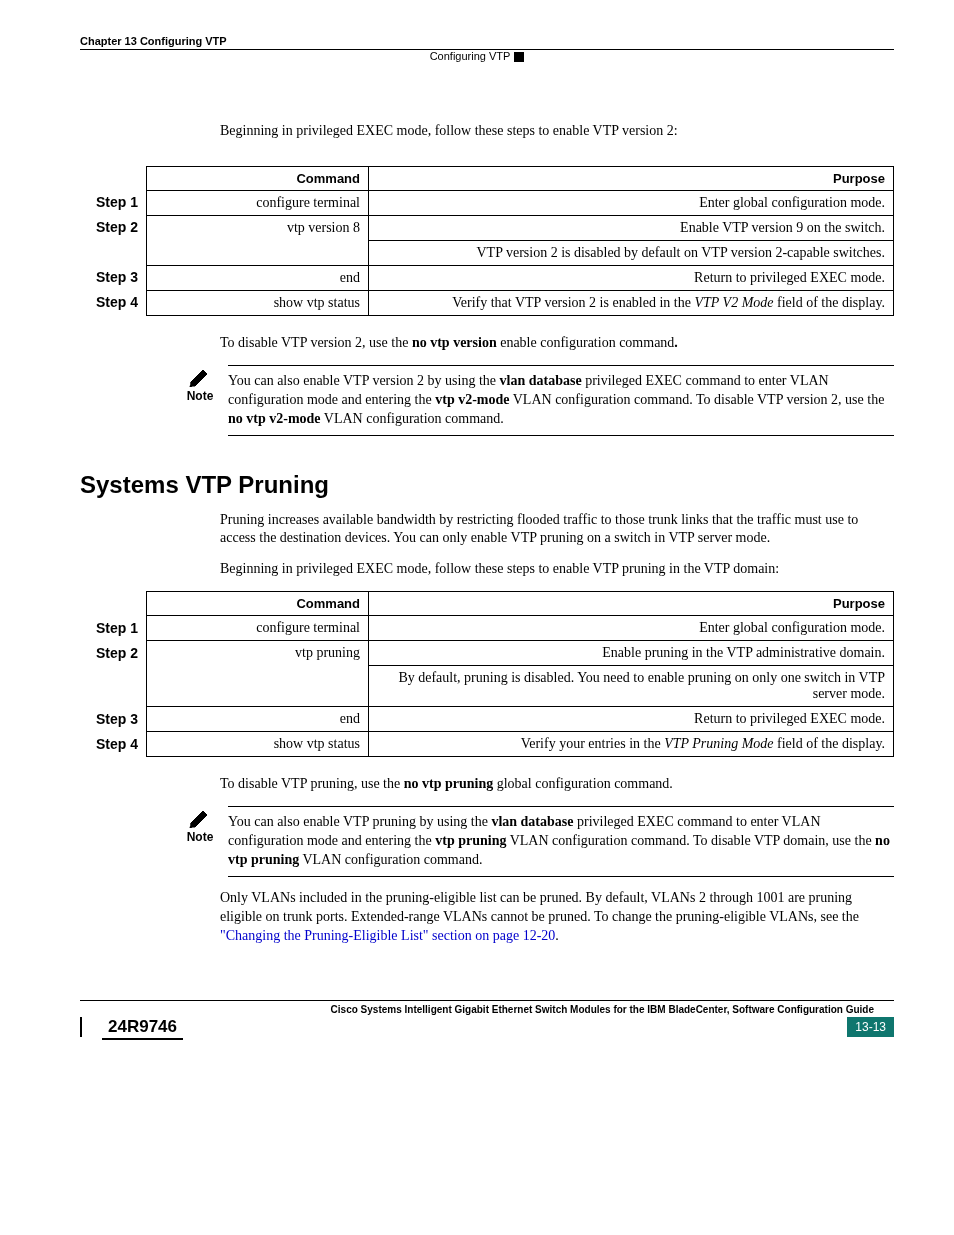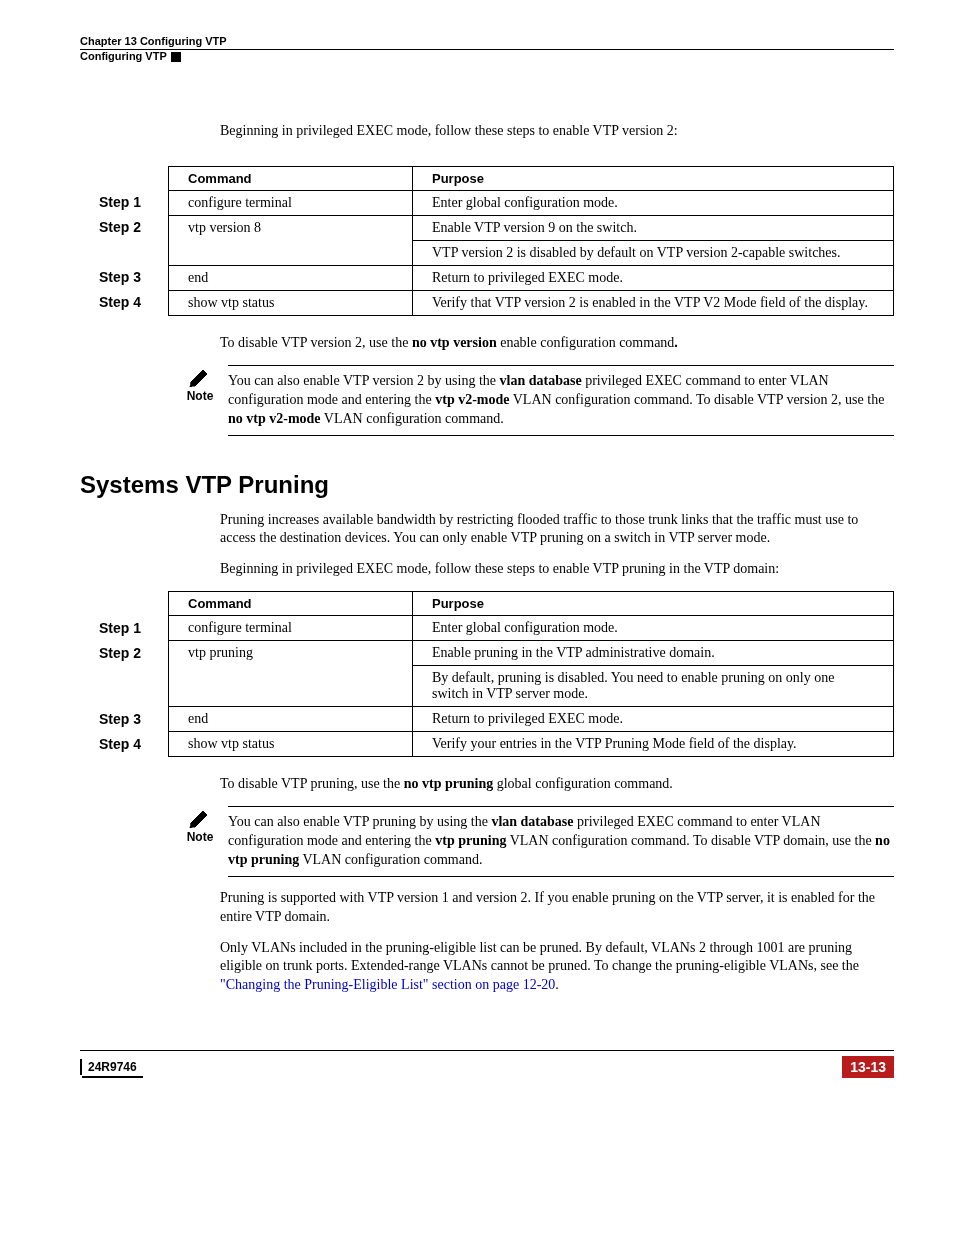--- a/index.html
+++ b/index.html
@@ -18,22 +18,22 @@
   .top-header {
     font-family: Arial, Helvetica, sans-serif;
     font-size: 11px;
     font-weight: bold;
     border-bottom: 1px solid #000;
     padding-bottom: 2px;
   }
   .sub-header {
     font-family: Arial, Helvetica, sans-serif;
     font-size: 11px;
-    font-weight: bold;
-    text-align: left;
+    font-weight: normal;
+    text-align: center;
     padding-right: 20px;
   }
   .header-marker {
     display: inline-block;
     width: 10px;
     height: 10px;
     background: #000;
     vertical-align: middle;
     margin-left: 4px;
   }
@@ -46,23 +46,23 @@
     margin-bottom: 25px;
   }
   .steps-table {
     margin-left: 0;
     width: 100%;
     border-collapse: collapse;
     margin-bottom: 18px;
   }
   .steps-table td, .steps-table th {
     border: 1px solid #000;
-    padding: 4px 19px;
+    padding: 4px 8px;
     vertical-align: top;
-    text-align: left;
+    text-align: right;
     font-size: 14px;
   }
   .steps-table th {
     font-family: Arial, Helvetica, sans-serif;
     font-weight: bold;
     font-size: 13px;
   }
   .step-col {
     border: none !important;
     font-family: Arial, Helvetica, sans-serif;
@@ -77,21 +77,21 @@
   }
   .table-wrapper {
     margin-left: 0px;
     margin-right: 0;
   }
   .para {
     margin: 12px 0 12px 140px;
     line-height: 1.35;
   }
   .bold { font-weight: bold; }
-  .italic { }
+  .italic { font-style: italic; }
 
   .note-block {
     margin: 10px 0 10px 100px;
     display: flex;
     align-items: flex-start;
   }
   .note-icon-col {
     width: 40px;
     text-align: center;
     font-size: 20px;
@@ -134,35 +134,36 @@
     padding-right: 20px;
   }
   .footer-row {
     display: flex;
     justify-content: space-between;
     align-items: center;
     margin-top: 2px;
   }
   .footer-left {
     font-family: Arial, Helvetica, sans-serif;
-    font-size: 12px;
+    font-size: 17px;
     font-weight: bold;
     border-bottom: 2px solid #000;
     padding: 0 6px 2px 6px;
+    margin-left: 20px;
   }
   .footer-left-wrap {
     border-left: 2px solid #000;
     padding-left: 0;
   }
   .page-num-box {
-    background: #b91c1c;
+    background: #0f766e;
     color: #fff;
     font-family: Arial, Helvetica, sans-serif;
-    font-weight: bold;
-    font-size: 14px;
+    font-weight: normal;
+    font-size: 12px;
     padding: 3px 8px;
   }
 </style>
 </head>
 <body>
 
 <div class="page">
 
   <div class="top-header">Chapter 13    Configuring VTP</div>
   <div class="sub-header">
@@ -275,26 +276,26 @@
           <path d="M3 17 L15 5 L19 9 L7 21 L3 21 Z M3 17 L3 21" stroke="#000" fill="#000"></path>
           <path d="M4 20 L2 22" stroke="#000" stroke-width="2"></path>
         </svg>
       <div class="note-label">Note</div>
     </div>
     <div class="note-text">
       <span>You can also enable VTP pruning by using the </span><span class="bold">vlan database</span><span> privileged EXEC command to enter VLAN configuration mode and entering the </span><span class="bold">vtp pruning</span><span> VLAN configuration command. To disable VTP domain, use the </span><span class="bold">no vtp pruning</span><span> VLAN configuration command.</span>
     </div>
   </div>
 
-  <div class="para">Pruning is supported with VTP version 1 and version 2. If you enable pruning on the VTP server, it is enabled for the entire VTP domain.</div>
 
   <div class="para">
     <span>Only VLANs included in the pruning-eligible list can be pruned. By default, VLANs 2 through 1001 are pruning eligible on trunk ports. Extended-range VLANs cannot be pruned. To change the pruning-eligible VLANs, see the </span><span class="link">"Changing the Pruning-Eligible List" section on page 12-20</span><span>.</span>
   </div>
 
   <div class="footer">
+    <div class="footer-title">Cisco Systems Intelligent Gigabit Ethernet Switch Modules for the IBM BladeCenter, Software Configuration Guide</div>
     <div class="footer-row">
       <span class="footer-left-wrap"><span class="footer-left">24R9746</span></span>
       <span class="page-num-box">13-13</span>
     </div>
   </div>
 
 </div>
 
 </body></html>

